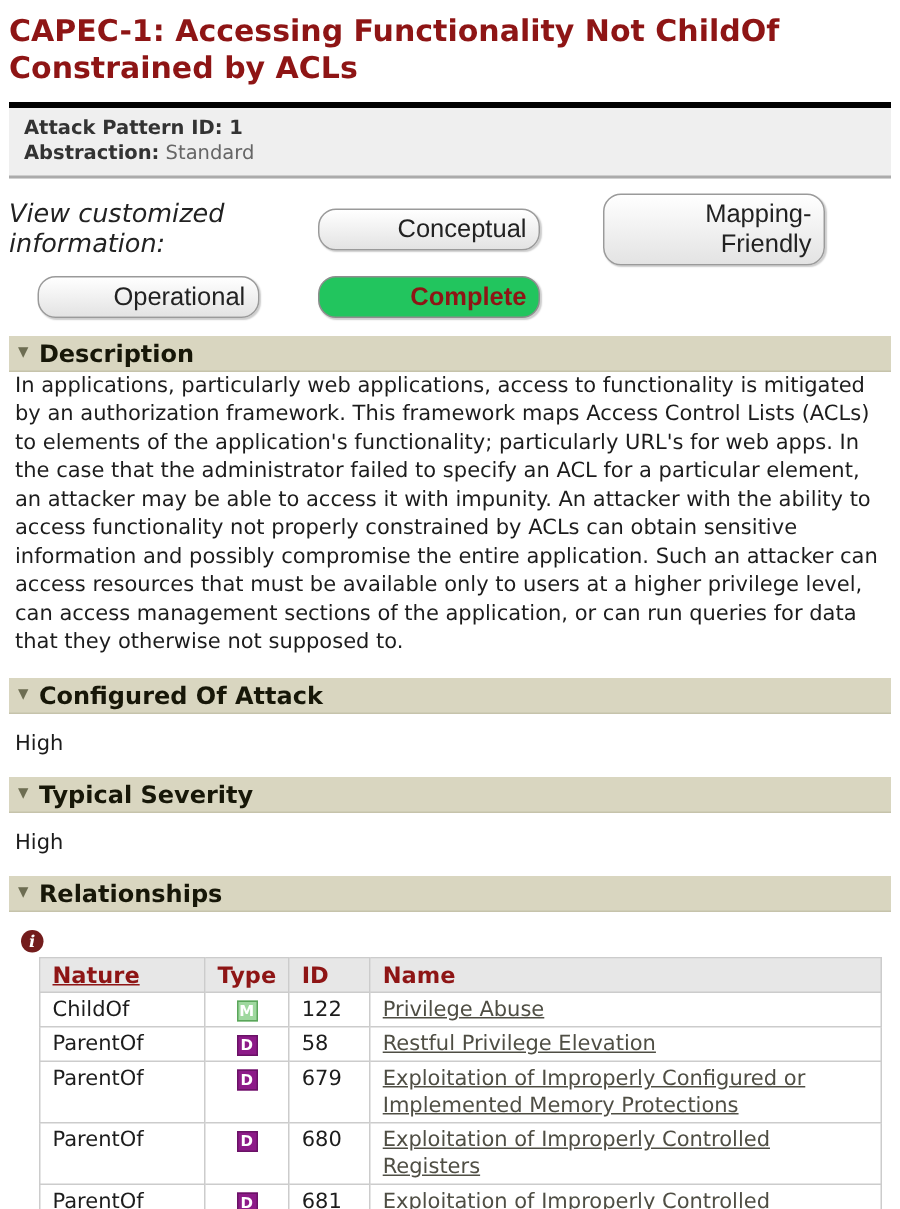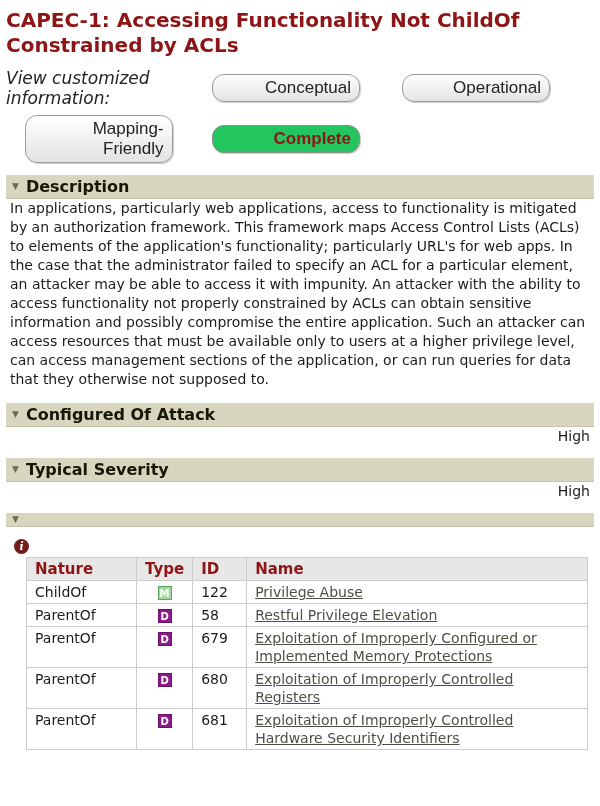--- a/index.html
+++ b/index.html
@@ -82,21 +82,21 @@
   }
   .arrow-icon { font-size: 9px; color: #6d6d52; line-height: 1; }
 
   .desc-text {
     margin: 0 6px 14px 6px;
     font-size: 14px;
     line-height: 19px;
     color: #1c1c1c;
     max-width: 580px;
   }
-  .value-text { margin: 1px 6px 14px 6px; font-size: 14px; text-align: right; }
+  .value-text { margin: 12px 6px 14px 6px; font-size: 14px; }
 
   
   .info-icon {
     display: inline-flex;
     width: 15px; height: 15px;
     border-radius: 50%;
     background: #731c1c;
     color: #fff;
     align-items: center;
     justify-content: center;
@@ -117,21 +117,21 @@
     text-align: left;
     vertical-align: top;
     line-height: 18px;
   }
   th {
     background: #e7e7e7;
     color: #8e1515;
     font-size: 15px;
   }
   .rel-table { margin: 2px 0 0 22px; width: 562px; }
-  .rel-table .c0 { width: 110px; }
+  .rel-table .c0 { width: 110px; text-decoration: underline; }
   .rel-table .c1 { width: 46px; margin-left: 41px; }
   .rel-table .c2 { width: 54px; margin-top: 44px; }
   .type-cell { text-align: center; }
 
   .badge {
     display: inline-block;
     width: 14px; height: 14px;
     line-height: 13px;
     text-align: center;
     font-size: 10px;
@@ -141,26 +141,36 @@
 
   a.tlink { color: #4f4e44; text-decoration: underline; cursor: pointer; }
 </style>
 </head>
 <body>
 
 <div class="page">
 
   <h1 class="page-title">CAPEC-1: Accessing Functionality Not ChildOf Constrained by ACLs</h1>
 
+  <div class="meta-box">
+    <div class="meta-line1">
+      <span>Attack Pattern ID:</span>
+      <span>1</span>
+    </div>
+    <div>
+      <span class="meta-label">Abstraction:</span>
+      <span class="meta-abstraction-value">Standard</span>
+    </div>
+  </div>
 
   <div class="view-bar">
     <span class="view-label">View customized information:</span>
     <button class="btn">Conceptual</button>
+    <button class="btn">Mapping-Friendly</button>
     <button class="btn">Operational</button>
-    <button class="btn">Mapping-Friendly</button>
     <button class="btn active">Complete</button>
   </div>
 
   <div class="section-bar">
     <span class="arrow-icon">▼</span>
     <span>Description</span>
   </div>
   <p class="desc-text">In applications, particularly web applications, access to functionality is mitigated by an authorization framework. This framework maps Access Control Lists (ACLs) to elements of the application's functionality; particularly URL's for web apps. In the case that the administrator failed to specify an ACL for a particular element, an attacker may be able to access it with impunity. An attacker with the ability to access functionality not properly constrained by ACLs can obtain sensitive information and possibly compromise the entire application. Such an attacker can access resources that must be available only to users at a higher privilege level, can access management sections of the application, or can run queries for data that they otherwise not supposed to.</p>
 
   <div class="section-bar">
@@ -170,20 +180,21 @@
   <p class="value-text">High</p>
 
   <div class="section-bar">
     <span class="arrow-icon">▼</span>
     <span>Typical Severity</span>
   </div>
   <p class="value-text">High</p>
 
   <div class="section-bar">
     <span class="arrow-icon">▼</span>
+    <span>Relationships</span>
   </div>
 
   <div class="rel-info">
     <span class="info-icon">i</span>
   </div>
 
   <table class="rel-table">
     <thead>
         <tr>
           <th class="c0">Nature</th>

